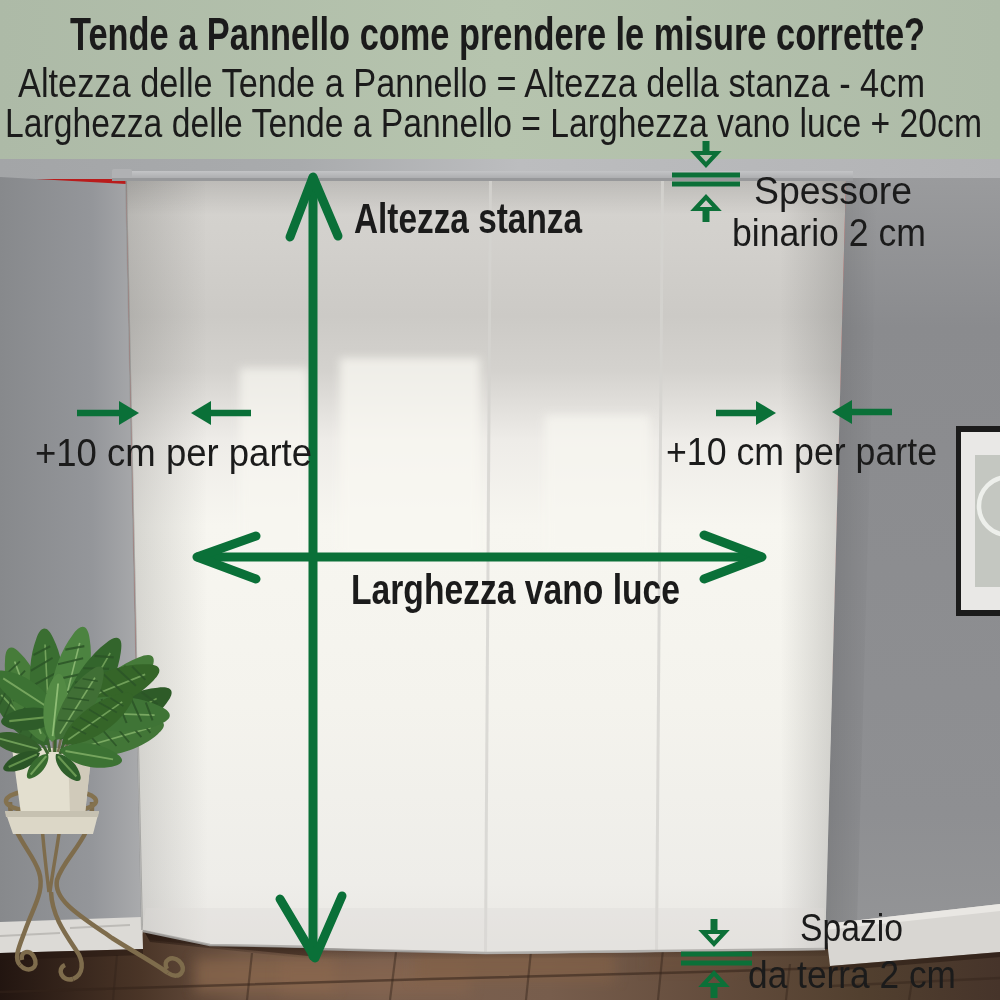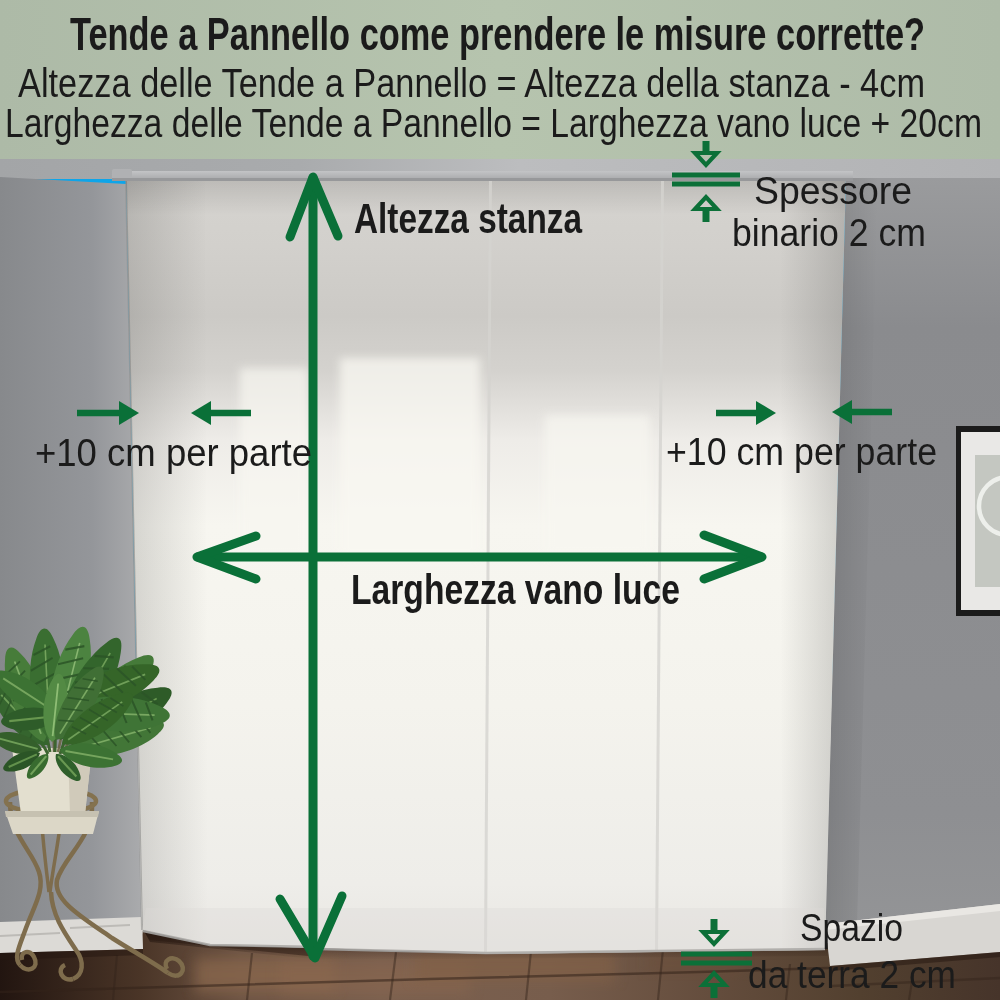--- a/index.html
+++ b/index.html
@@ -1,17 +1,17 @@
 <!DOCTYPE html>
 <html><head>
 <meta charset="utf-8">
 <style>
   html,body{margin:0;padding:0;}
   body{width:1000px;height:1000px;overflow:hidden;font-family:"Liberation Sans",sans-serif;}
-  .page{position:relative;width:1000px;height:700px;background:#0ea5e9;}
+  .page{position:relative;width:1000px;height:700px;background:#b91c1c;}
   svg{position:absolute;left:0;top:0;}
   text{font-family:"Liberation Sans",sans-serif;fill:#1b1b1b;}
 </style>
 </head>
 <body>
 <div class="page">
 <svg width="1000" height="1000" viewBox="0 0 1000 1000">
   <defs>
     <linearGradient id="hdr" x1="0" y1="0" x2="1" y2="0">
       <stop offset="0" stop-color="#adbaa7"></stop>

